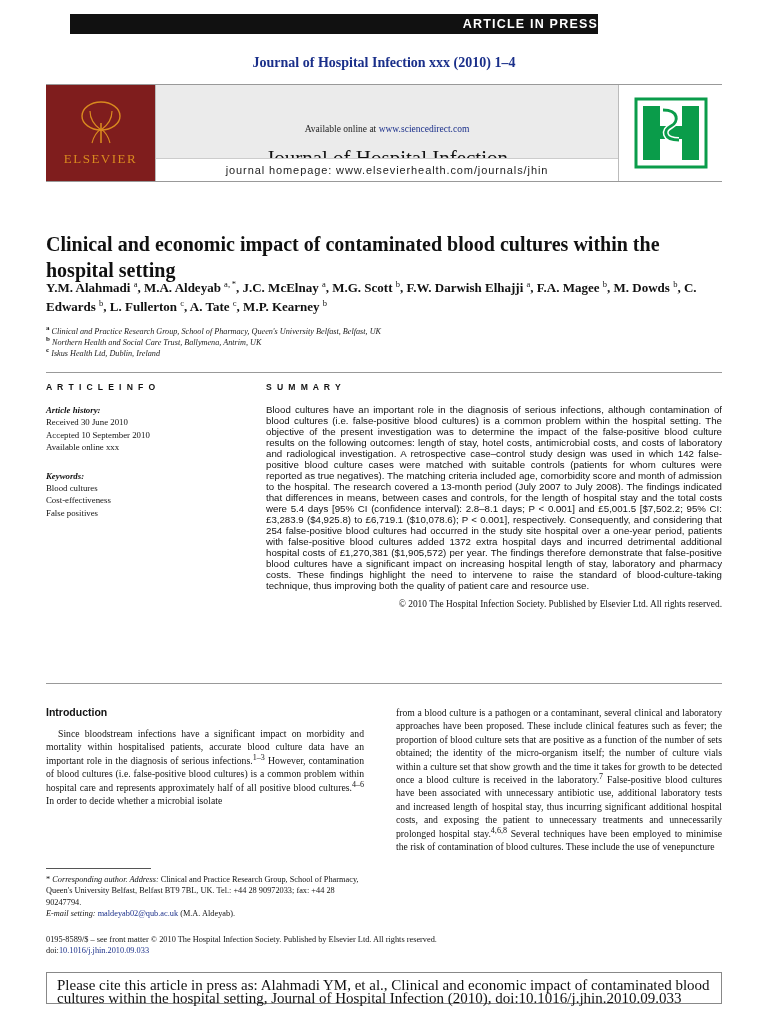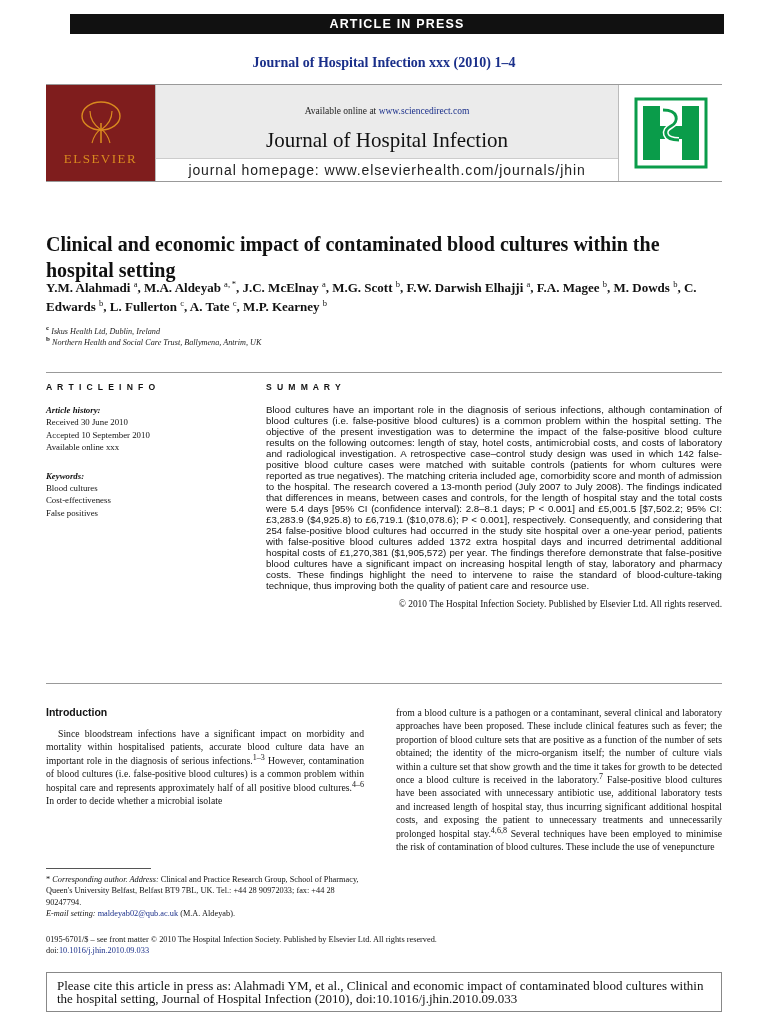--- a/index.html
+++ b/index.html
@@ -21,25 +21,25 @@
     height: 1024px;
     background: #fff;
     box-sizing: border-box;
   }
 
   
   .aip-bar {
     position: absolute;
     top: 14px;
     left: 70px;
-    width: 654px;
+    width: 528px;
     height: 20px;
     background: #111;
     color: #fff;
-    text-align: center;
+    text-align: right;
     font-family: "Liberation Sans", sans-serif;
     font-size: 12.5px;
     font-weight: bold;
     letter-spacing: 1.2px;
     line-height: 20px;
   }
 
   
   .journal-ref {
     position: absolute;
@@ -95,21 +95,21 @@
     color: #d98a1f;
     margin-top: 4px;
   }
   .mast-center {
     flex: 1;
     background: #ebebeb;
     position: relative;
     display: flex;
     flex-direction: column;
     align-items: center;
-    justify-content: center;
+    justify-content: flex-end;
     box-sizing: border-box;
   }
   .avail-online {
     font-family: "Liberation Serif", serif;
     font-size: 9.5px;
     color: #222;
     margin-top: 2px;
   }
   .avail-online a { color: #1a2f8a; text-decoration: none; }
   .jhi-title {
@@ -121,21 +121,21 @@
   }
   .homepage-strip {
     position: absolute;
     left: 0;
     bottom: 0;
     width: 100%;
     height: 22px;
     background: #ffffff;
     border-top: 1px solid #ccc;
     font-family: "Liberation Sans", sans-serif;
-    font-size: 14px;
+    font-size: 11px;
     letter-spacing: 0.9px;
     color: #222;
     display: flex;
     align-items: center;
     justify-content: center;
   }
   .logo-block {
     width: 104px;
     border-left: 1px solid #bbb;
     box-sizing: border-box;
@@ -301,26 +301,26 @@
     color: #111;
   }
   .bottom-copy a { color: #1a2f8a; text-decoration: none; }
 
   
   .cite-box {
     position: absolute;
     top: 972px;
     left: 46px;
     width: 676px;
-    height: 40px;
+    height: 32px;
     border: 1px solid #888;
     box-sizing: border-box;
     padding: 6px 10px;
     font-family: "Liberation Serif", serif;
-    font-size: 13px;
+    font-size: 15px;
     line-height: 13.2px;
     color: #111;
   }
   sup { line-height: 0; }
 </style>
 </head>
 <body>
 
 <div class="page">
 
@@ -363,22 +363,23 @@
         </svg>
       </div>
     </div>
   </div>
 
   <h1 class="title">Clinical and economic impact of contaminated blood cultures within the hospital setting</h1>
 
   <div class="authors">Y.M. Alahmadi <sup>a</sup>, M.A. Aldeyab <sup>a, *</sup>, J.C. McElnay <sup>a</sup>, M.G. Scott <sup>b</sup>, F.W. Darwish Elhajji <sup>a</sup>, F.A. Magee <sup>b</sup>, M. Dowds <sup>b</sup>, C. Edwards <sup>b</sup>, L. Fullerton <sup>c</sup>, A. Tate <sup>c</sup>, M.P. Kearney <sup>b</sup></div>
 
   <div class="affils">
+      <div><sup>a</sup> Clinical and Practice Research Group, School of Pharmacy, Queen's University Belfast, Belfast, UK</div>
+      <div><sup>b</sup> Northern Health and Social Care Trust, Ballymena, Antrim, UK</div>
       <div><sup>c</sup> Iskus Health Ltd, Dublin, Ireland</div>
-      <div><sup>b</sup> Northern Health and Social Care Trust, Ballymena, Antrim, UK</div>
     </div>
 
   <div class="rule-top"></div>
 
   <div class="col-info">
     <div class="sec-head">A R T I C L E   I N F O</div>
     <div class="info-block">
       <div class="lbl">Article history:</div>
       <div>Received 30 June 2010</div>
       <div>Accepted 10 September 2010</div>
@@ -414,21 +415,21 @@
     <div class="footnote-rule"></div>
     <div>* <span class="em">Corresponding author. Address:</span> Clinical and Practice Research Group, School of Pharmacy, Queen's University Belfast, Belfast BT9 7BL, UK. Tel.: +44 28 90972033; fax: +44 28 90247794.</div>
     <div>
       <span class="em">E-mail setting:</span>
       <a href="#">maldeyab02@qub.ac.uk</a>
       <span>(M.A. Aldeyab).</span>
     </div>
   </div>
 
   <div class="bottom-copy">
-    <div>0195-6701/$ – see front matter © 2010 The Hospital Infection Society. Published by Elsevier Ltd. All rights reserved.</div>
+    <div>0195-8589/$ – see front matter © 2010 The Hospital Infection Society. Published by Elsevier Ltd. All rights reserved.</div>
     <div>
       <span>doi:</span><a href="#">10.1016/j.jhin.2010.09.033</a>
     </div>
   </div>
 
   <div class="cite-box">Please cite this article in press as: Alahmadi YM, et al., Clinical and economic impact of contaminated blood cultures within the hospital setting, Journal of Hospital Infection (2010), doi:10.1016/j.jhin.2010.09.033</div>
 
 </div>
 
 </body></html>

